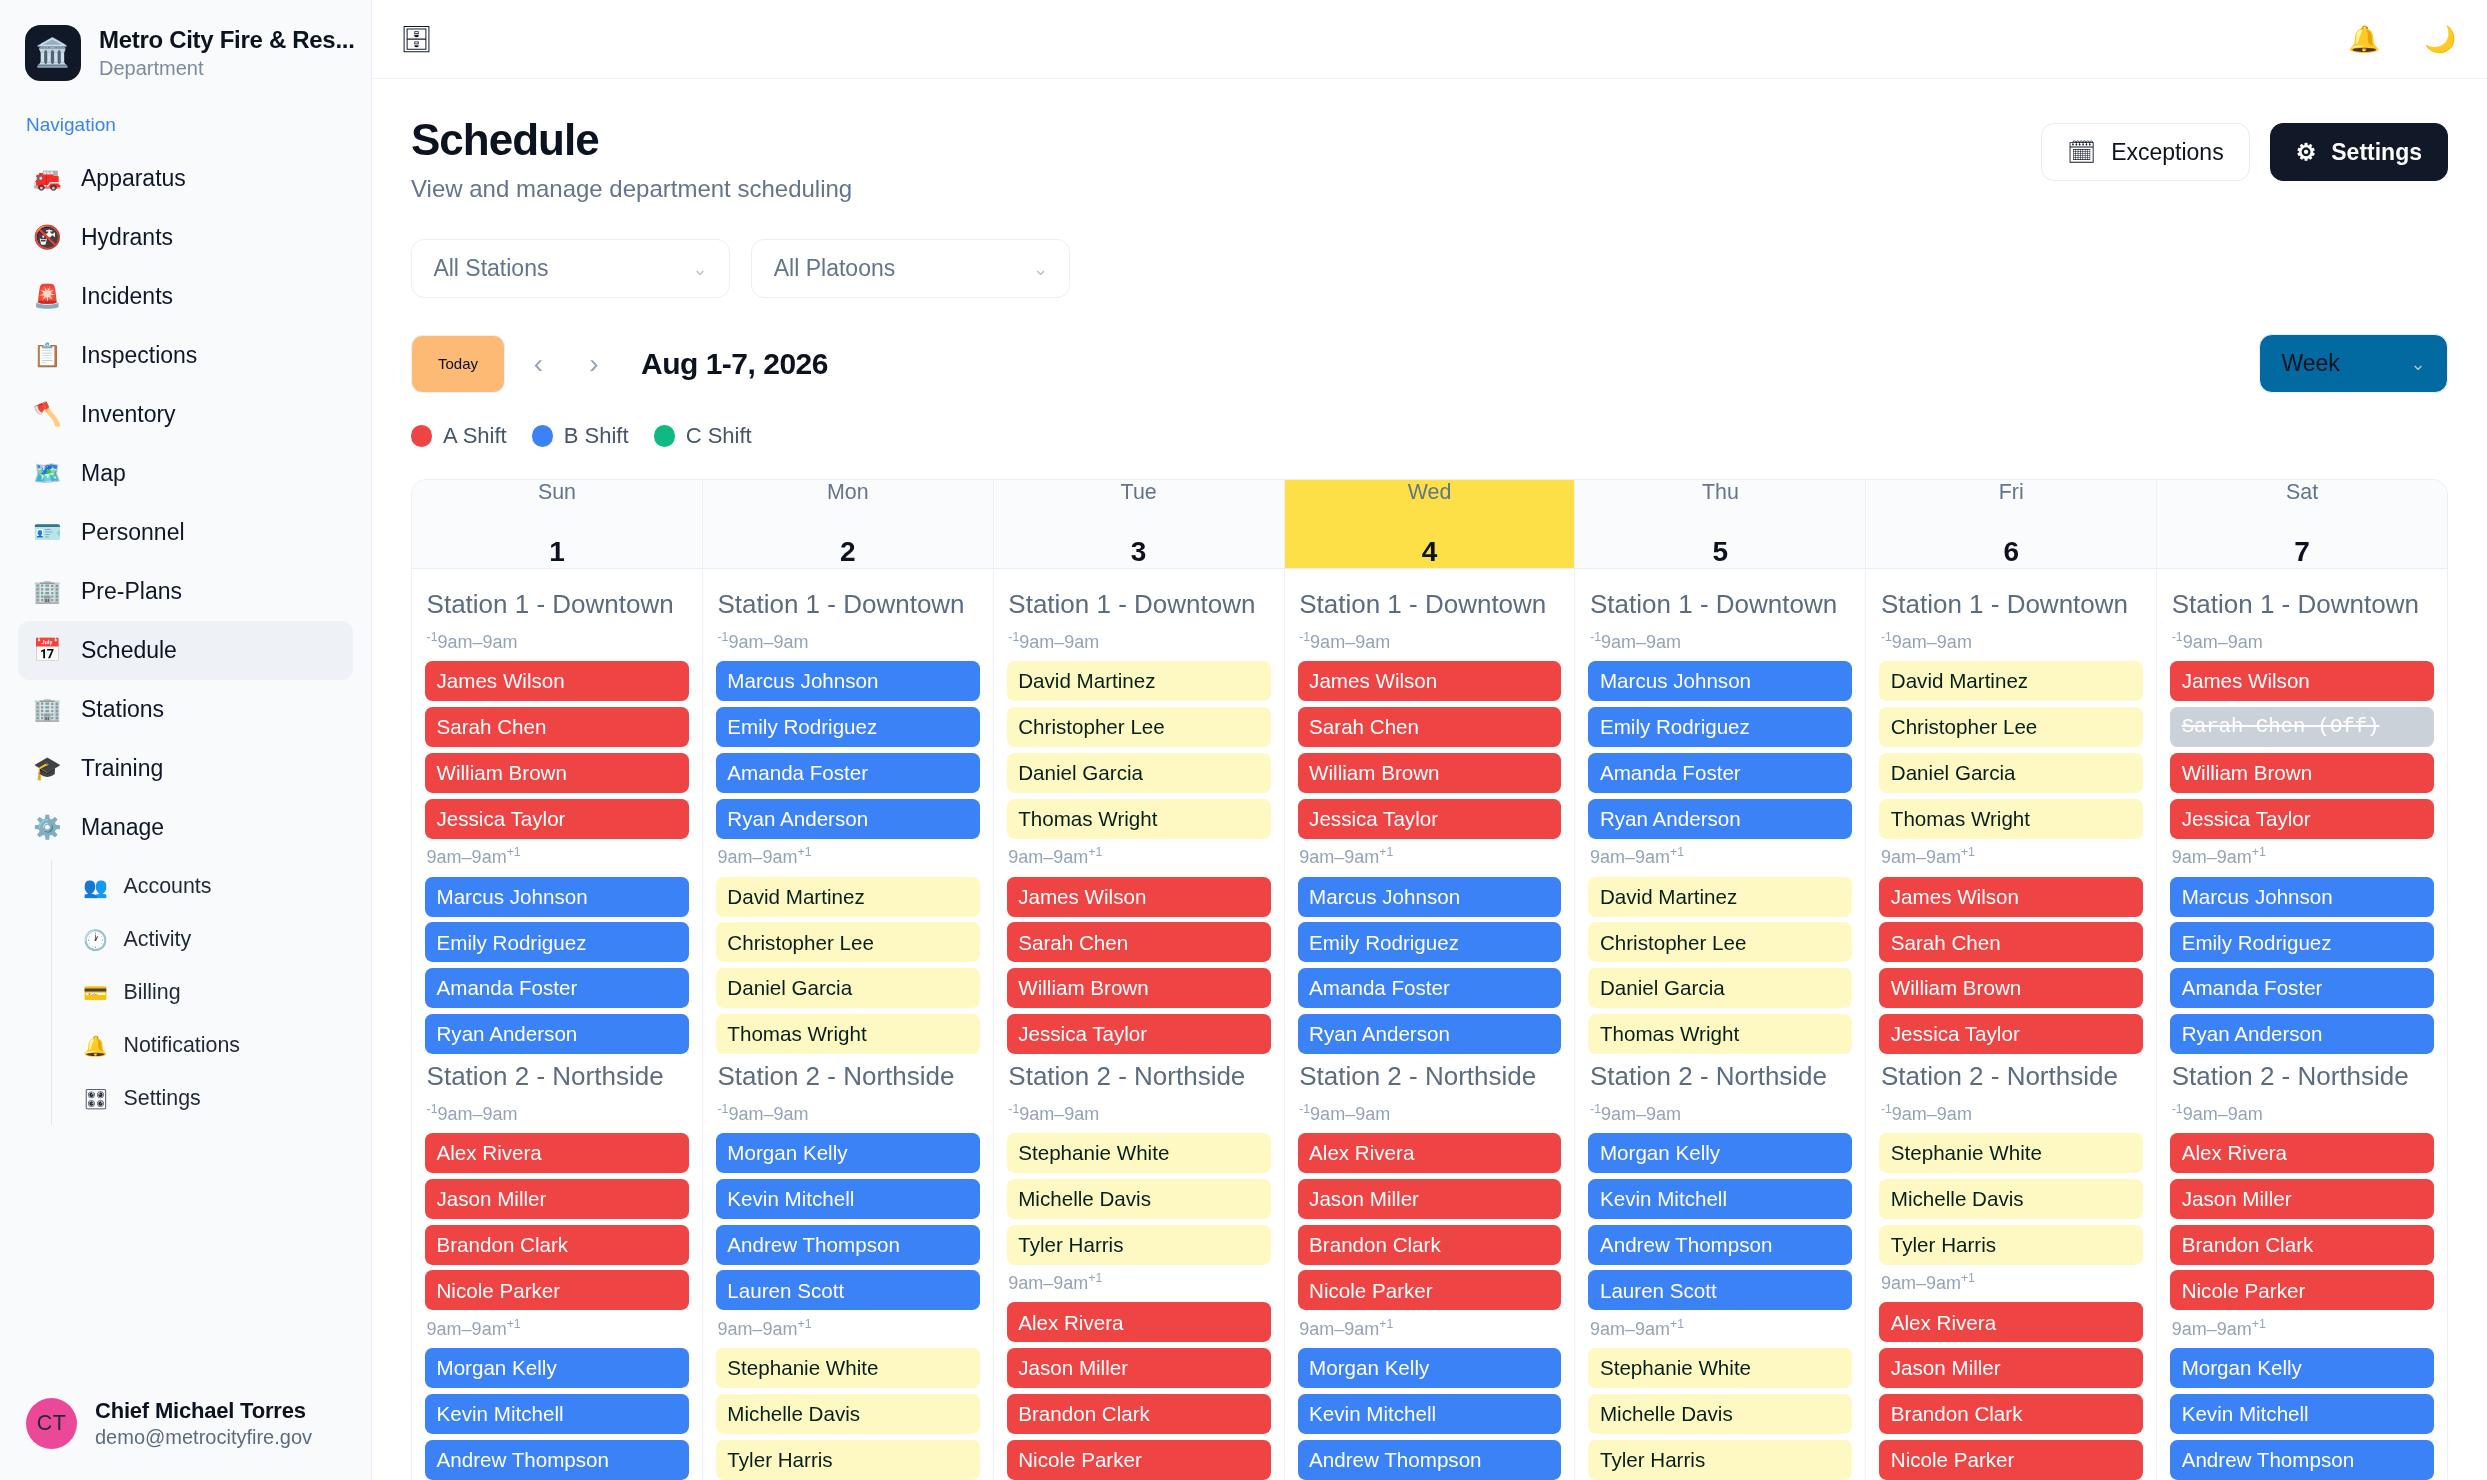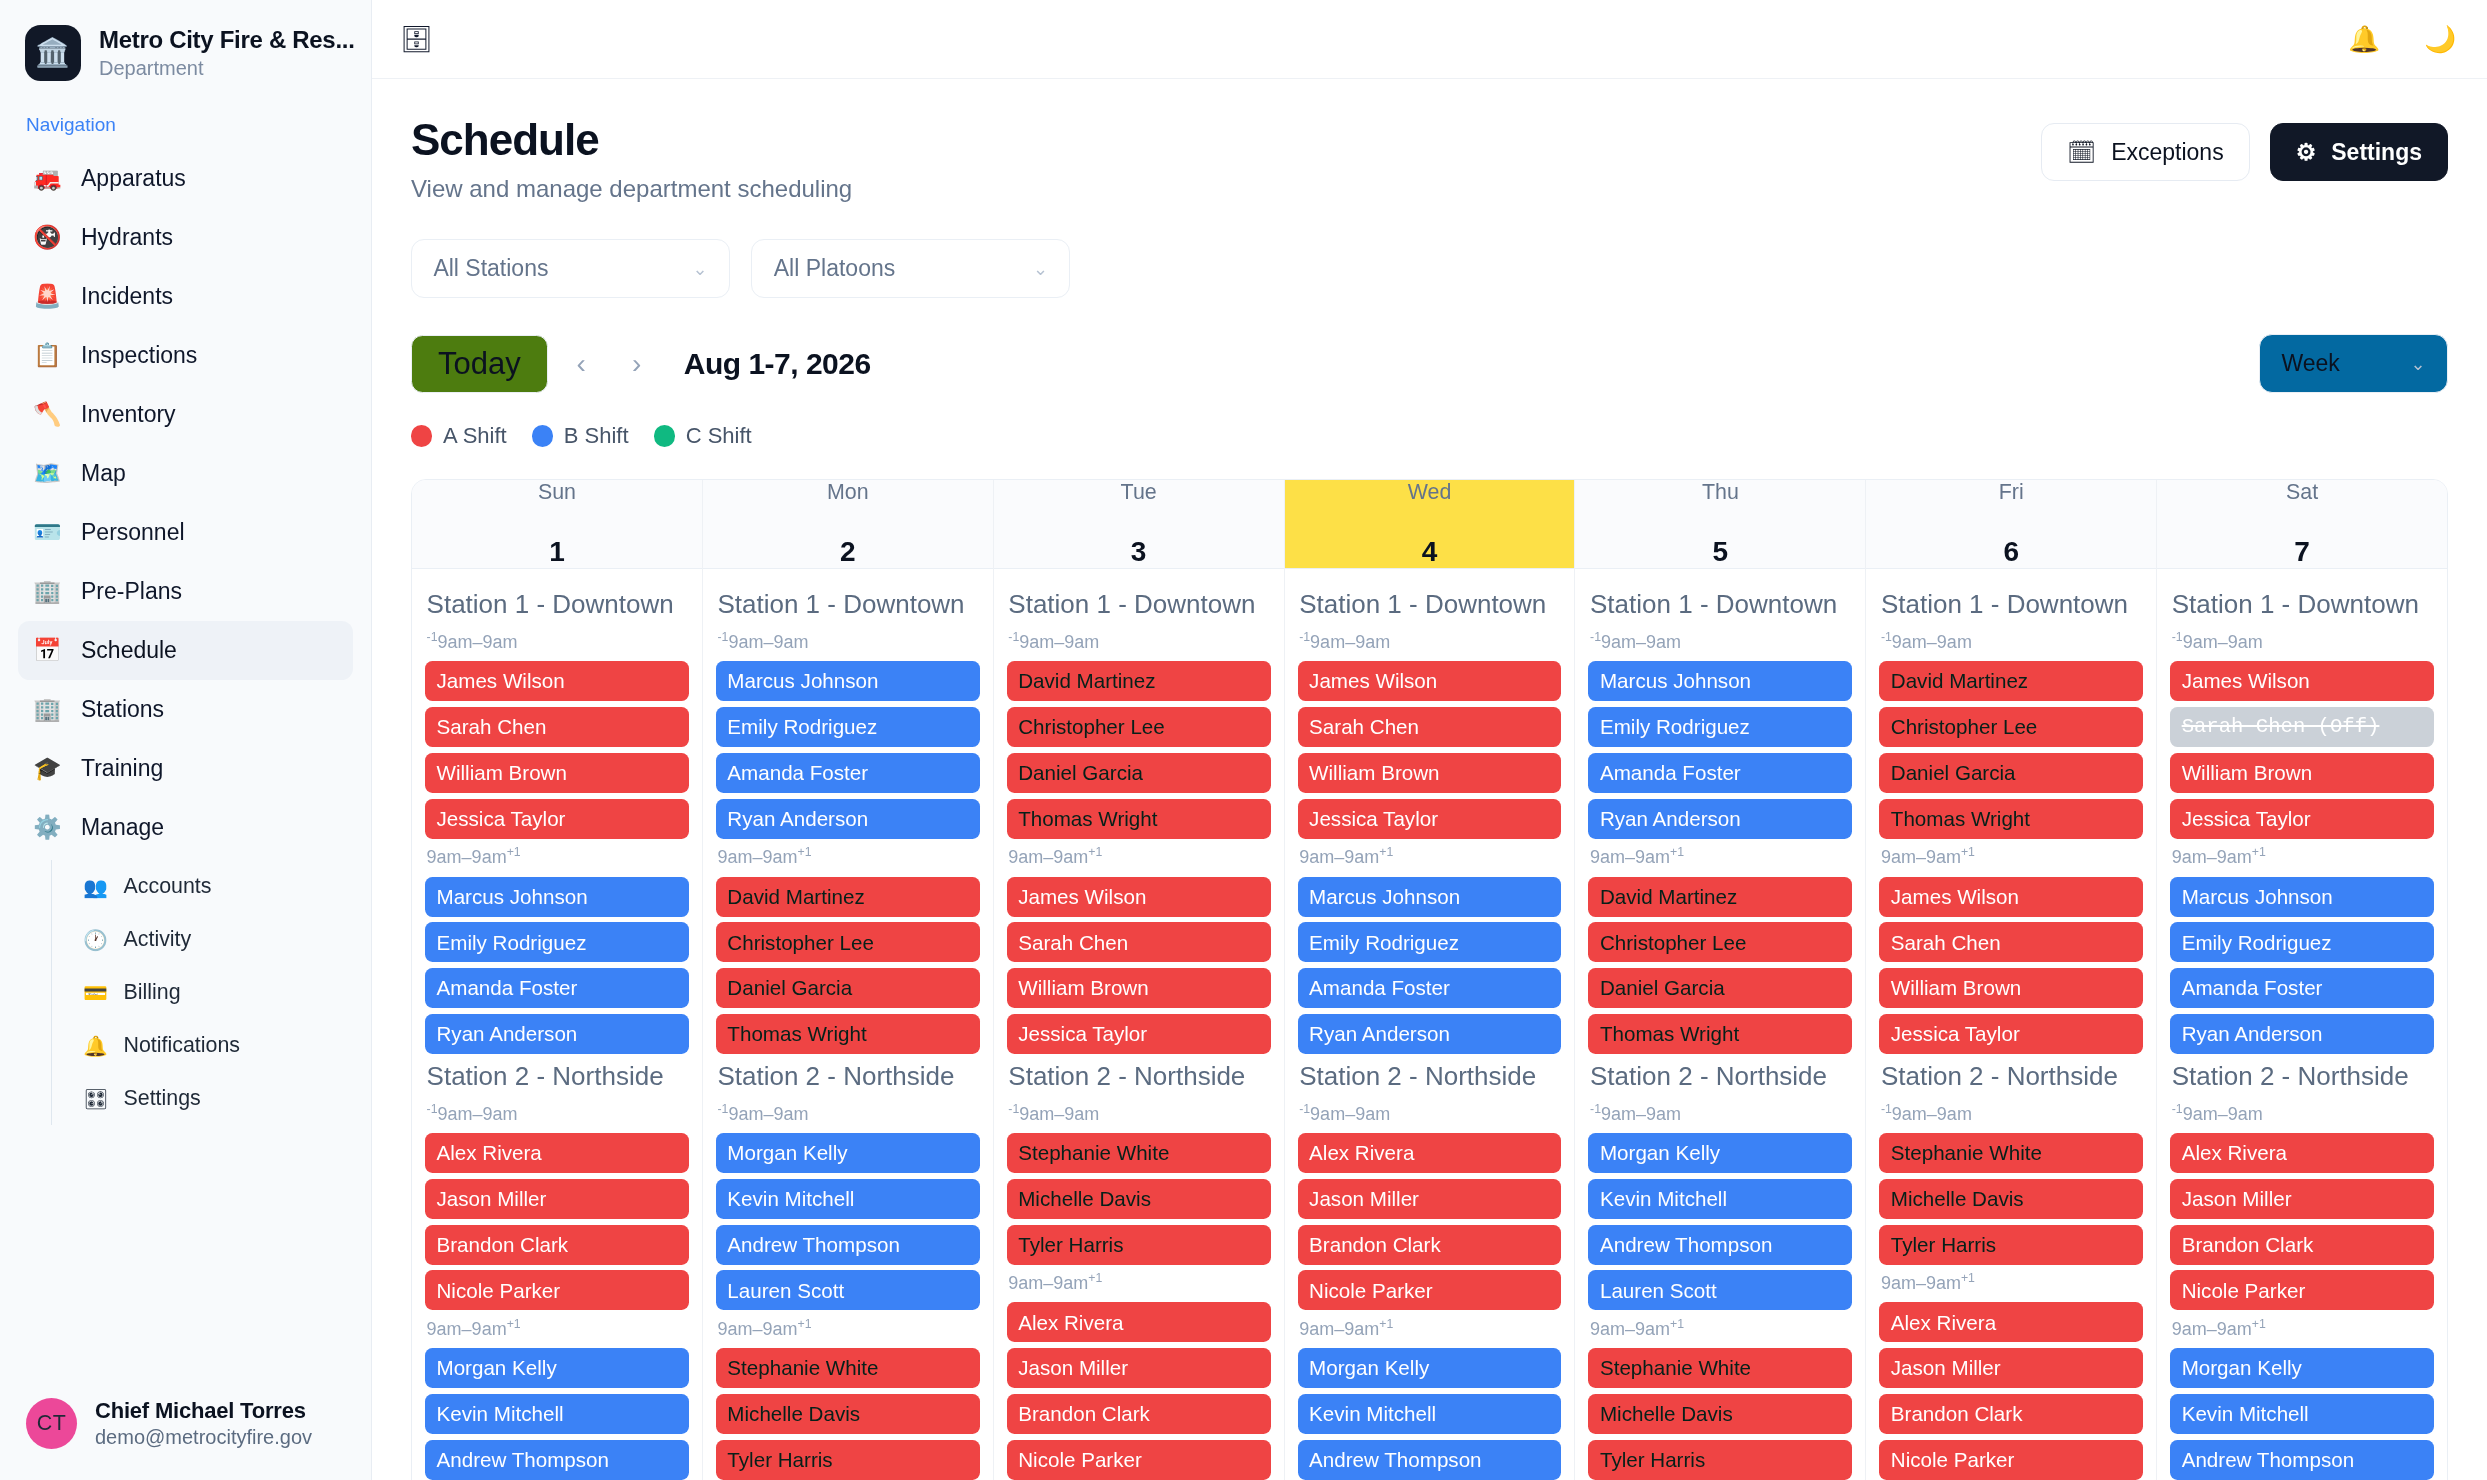--- a/index.html
+++ b/index.html
@@ -104,21 +104,21 @@
     background: #fff; display: flex; align-items: center;
     padding: 0 21.4px; font-size: 23px; color: #64748b; cursor: pointer;
   }
   .select.w1 { width: 319px; }
   .select.w2 { width: 319px; }
   .select .chev { margin-left: auto; color: #b6c2d2; font-size: 18px; }
 
   .datebar { display: flex; align-items: center; margin-top: 36px; }
   .today-btn {
     height: 58px; padding: 0 26px; border: 1.6px solid #eaeff5; border-radius: 11.5px;
-    background: #4d7c0f; font-size: 31px; color: #0b1220; display: flex; align-items: center;
+    background: #fdba74; font-size: 15px; color: #0b1220; display: flex; align-items: center;
     cursor: pointer;
   }
   .navbtn {
     width: 44px; height: 44px; display: flex; align-items: center; justify-content: center;
     font-size: 28px; color: #94a3b8; cursor: pointer; margin-left: 11.5px;
   }
   .range { font-size: 30px; font-weight: 700; letter-spacing: -0.5px; margin-left: 25px; color: #0b1220; }
   .view-select {
     margin-left: auto; width: 189px; height: 59px;
     border: 1.6px solid #eaeff5; border-radius: 13px; background: #0369a1;
@@ -154,21 +154,21 @@
   .st-time { font-size: 18px; color: #94a3b8; margin: 0 0 8.2px 1.6px; }
   .st-time sup, .st-time sub { font-size: 12.3px; }
   .chip {
     border-radius: 7.4px; padding: 8.2px 11.5px; margin-bottom: 5.8px;
     font-size: 20.6px; color: #ffffff; line-height: 1.15;
     overflow: hidden; text-overflow: ellipsis; white-space: nowrap;
     cursor: pointer;
   }
   .chip.A { background: #ef4444; }
   .chip.B { background: #3b82f6; }
-  .chip.C { background: #ef4444; color: #062019; }
+  .chip.C { background: #fef9c3; color: #062019; }
   .chip.OFF { background: #cbd1d8; color: #ffffff; text-decoration: line-through; font-family: Liberation Mono, monospace; }
   .block { margin-bottom: 6.6px; }
 </style>
 </head>
 <body>
 
 <div class="app">
 
   <aside class="sidebar">
     <div class="brand">

